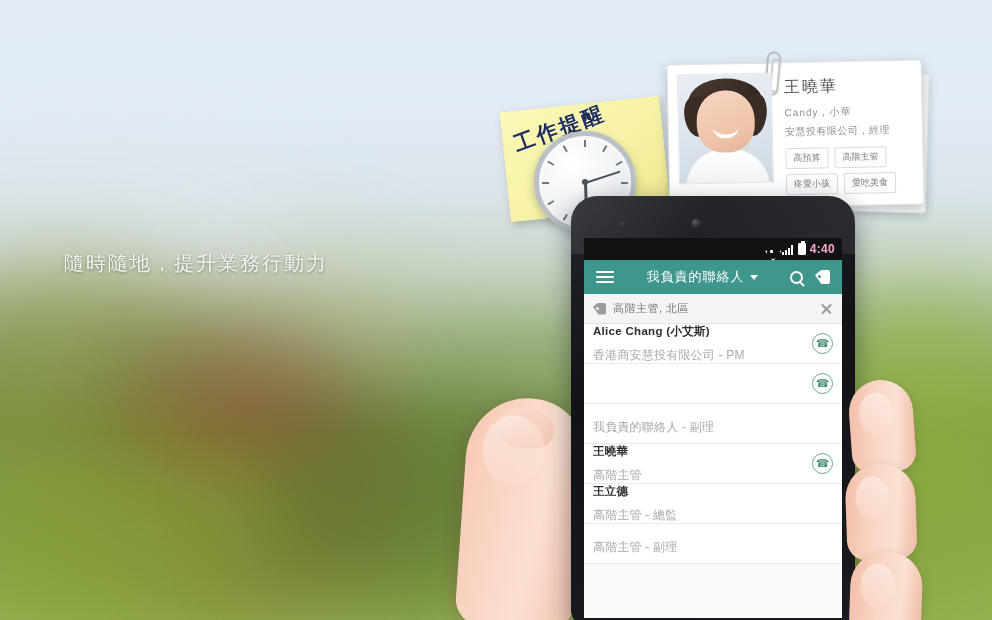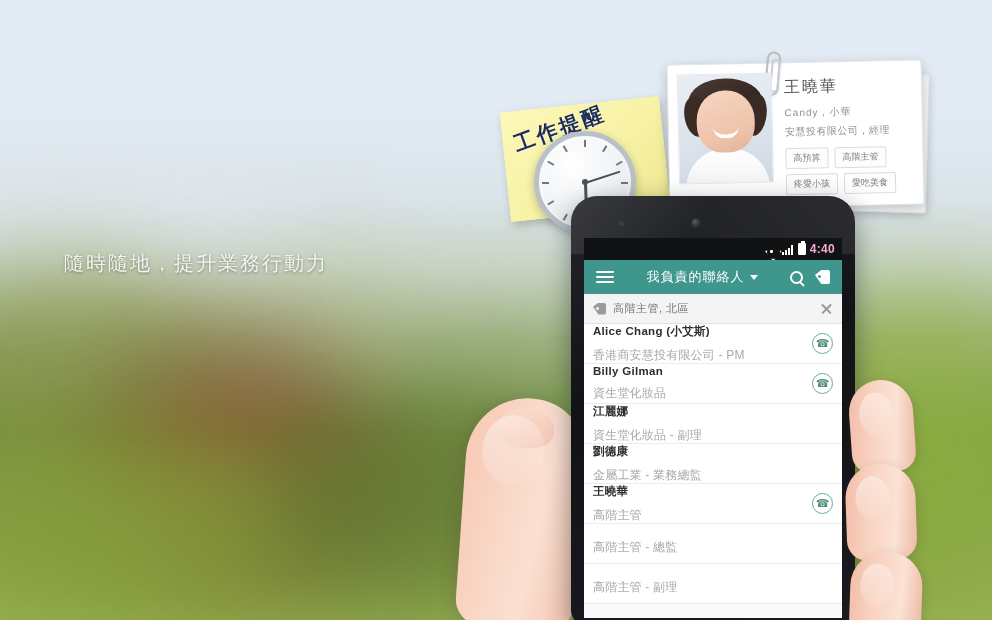--- a/index.html
+++ b/index.html
@@ -386,53 +386,42 @@
 
         <div class="row">
           <div class="row-txt">
             <div class="row-name">Alice Chang (小艾斯)</div>
             <div class="row-sub">香港商安慧投有限公司 - PM</div>
           </div>
           <div class="callbtn">☎</div>
         </div>
 
         <div class="row">
+          <div class="callbtn">☎</div>
+        </div>
+
+        <div class="row">
           <div class="row-txt">
-            <div class="row-name">Billy Gilman</div>
-            <div class="row-sub">資生堂化妝品</div>
-          </div>
-          <div class="callbtn">☎</div>
-        </div>
-
-        <div class="row">
-          <div class="row-txt">
-            <div class="row-name">江麗娜</div>
-            <div class="row-sub">資生堂化妝品 - 副理</div>
+            <div class="row-sub">我負責的聯絡人 - 副理</div>
           </div>
           <div class="callbtn hidden">☎</div>
         </div>
 
-        <div class="row">
-          <div class="row-txt">
-            <div class="row-name">劉德康</div>
-            <div class="row-sub">金屬工業 - 業務總監</div>
-          </div>
-          <div class="callbtn hidden">☎</div>
-        </div>
 
         <div class="row">
           <div class="row-txt">
             <div class="row-name">王曉華</div>
             <div class="row-sub">高階主管</div>
           </div>
           <div class="callbtn">☎</div>
         </div>
 
         <div class="row">
           <div class="row-txt">
+            <div class="row-name">王立德</div>
             <div class="row-sub">高階主管 - 總監</div>
           </div>
           <div class="callbtn hidden">☎</div>
         </div>
 
         <div class="row">
           <div class="row-txt">
             <div class="row-sub">高階主管 - 副理</div>
           </div>
           <div class="callbtn hidden">☎</div>

